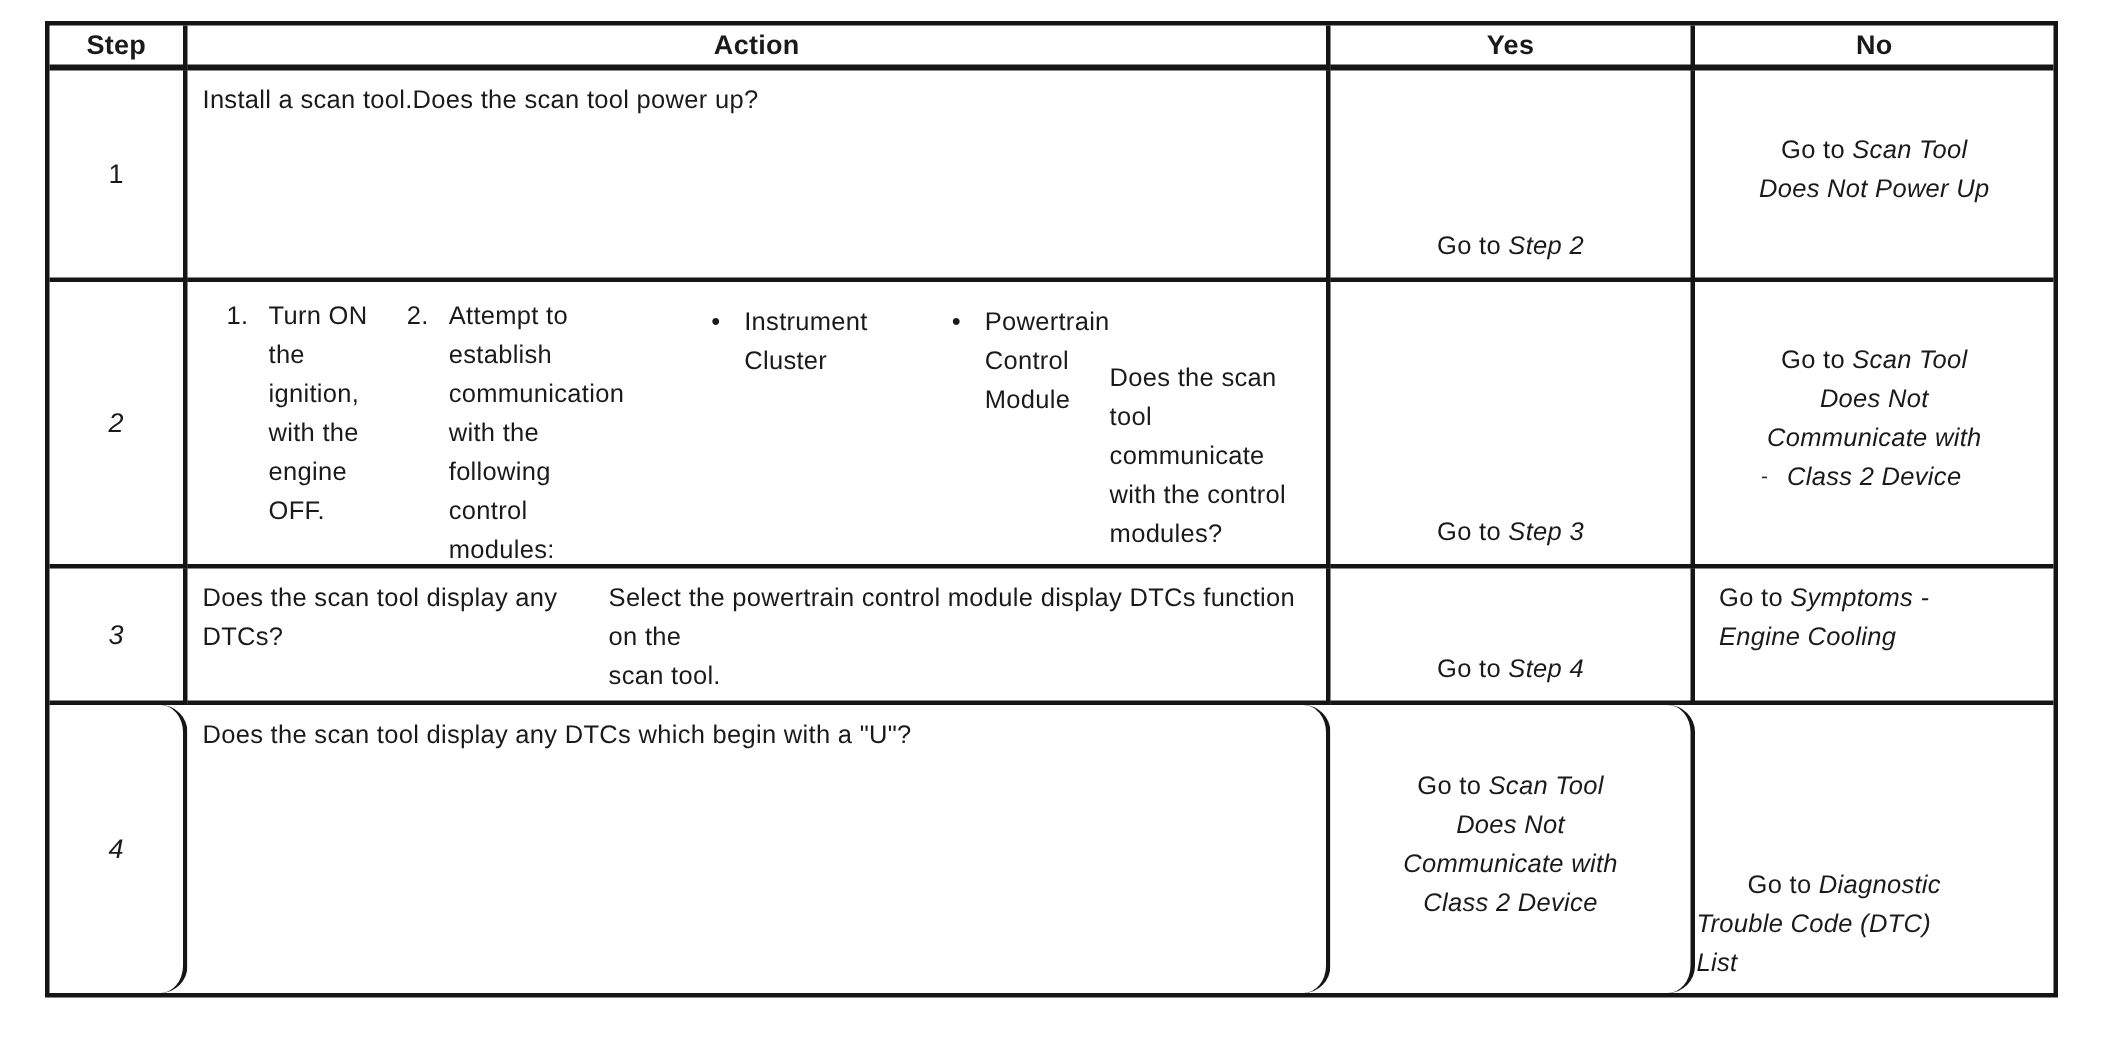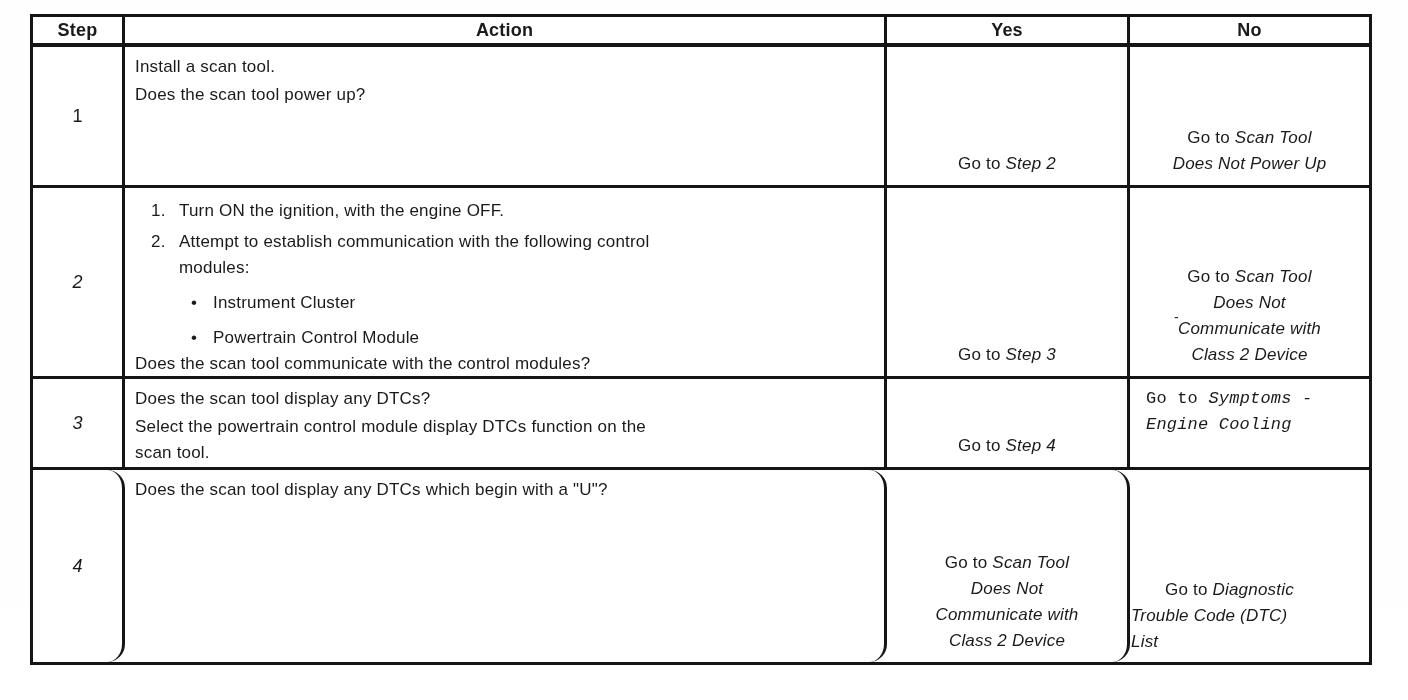--- a/index.html
+++ b/index.html
@@ -37,39 +37,39 @@
     border-bottom-width: 4px;
   }
 
   .step {
     display: flex; align-items: center; justify-content: center;
     font-size: 18px; font-style: italic;
   }
   .step.upright { font-style: normal; }
 
   .action {
-    display: flex; flex-direction: column;
+    display: flex; flex-direction: row;
     padding: 5px 10px 7px 10px;
     text-align: left;
   }
   .para { white-space: pre-line; margin-top: 2px; }
   .num-item { display: flex; margin: 5px 0 0 16px; }
   .num-item .num { width: 28px; flex: none; }
   .num-item .itxt { white-space: pre-line; }
   .bul-item { display: flex; margin: 9px 0 0 56px; }
   .bul-item .bul { width: 22px; flex: none; }
   .question { margin-top: auto; }
 
   .go-cell { display: flex; padding: 6px 8px 8px 8px; }
   .go-cell .goline { width: 100%; }
   .bottom-center { align-items: flex-end; }
   .bottom-center .goline { text-align: center; }
-  .top-center { align-items: flex-end; padding-top: 1px; }
+  .top-center { align-items: center; padding-top: 1px; }
   .top-center .goline { text-align: center; }
-  .top-left { align-items: flex-start; padding-top: 7px; padding-left: 16px; font-family: Liberation Mono, monospace; }
+  .top-left { align-items: flex-start; padding-top: 7px; padding-left: 16px; }
   .top-left .goline { text-align: left; }
   .bottom-left-indent { align-items: flex-end; padding-left: 1px; padding-bottom: 7px; }
   .bottom-left-indent .goline { text-align: left; text-indent: 34px; }
 
   .t { font-style: italic; white-space: pre-line; }
 
   .artifact {
     position: absolute; left: 44px; top: 122px;
     font-size: 14px; line-height: 14px; color: #2a2a2a;
   }

